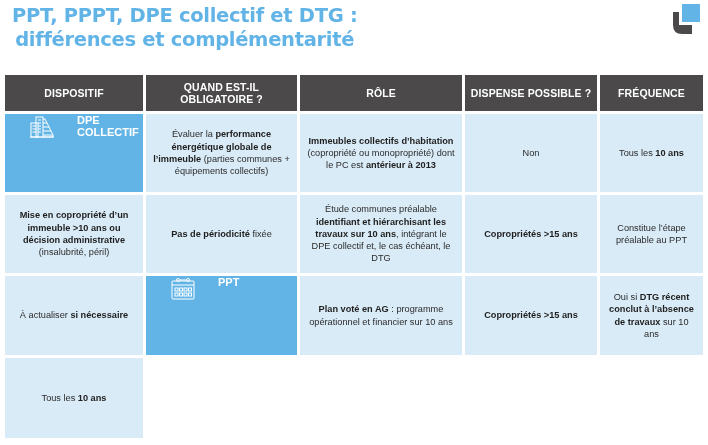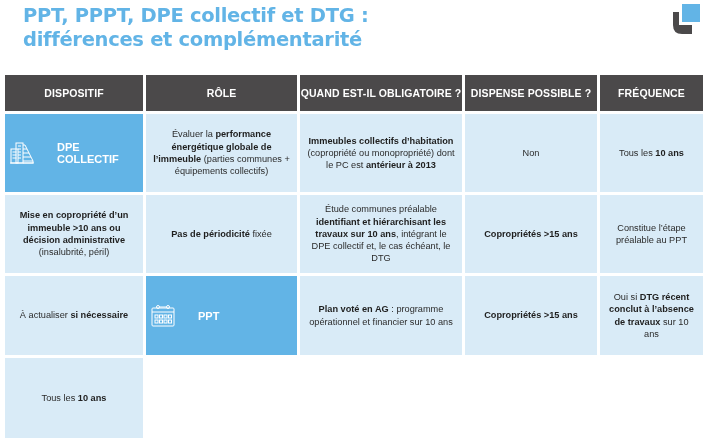--- a/index.html
+++ b/index.html
@@ -1,42 +1,42 @@
 <!DOCTYPE html>
 <html><head>
 <meta charset="utf-8">
 <style>
   * { margin: 0; padding: 0; box-sizing: border-box; }
   html, body { width: 708px; height: 445px; background: #ffffff; overflow: hidden; }
   body { position: relative; font-family: "Liberation Sans", sans-serif; color: #2b2b2b; }
 
   .title {
-    position: absolute; left: 23px; top: 4px;
+    position: absolute; left: 12px; top: 4px;
     font-family: "DejaVu Sans", sans-serif;
     font-weight: bold; font-size: 19.5px; line-height: 24px;
-    color: #62b4e6; letter-spacing: -0.3px;
+    color: #62b4e6; letter-spacing: -0.3px; text-align: center;
   }
   .logo { position: absolute; left: 670px; top: 4px; width: 30px; height: 30px; }
 
   .grid {
     position: absolute; left: 5px; top: 75px; width: 698px;
     display: grid;
     grid-template-columns: 138px 151px 162px 132px 103px;
     grid-template-rows: 36px 78px 78px 79px 80px;
     column-gap: 3px; row-gap: 3px;
   }
   .hcell {
     background: #4b494a; color: #ffffff;
     font-weight: bold; font-size: 10.5px;
     display: flex; align-items: center; justify-content: center; text-align: center;
     letter-spacing: 0.1px;
   }
   .dcell {
     background: #62b4e6; color: #ffffff;
-    display: flex; align-items: center; padding-left: 4px;
+    display: flex; padding-left: 24px;
   }
   .dcell .icon { width: 26px; height: 26px; margin-right: 22px; flex-shrink: 0; }
   .dcell .label { font-weight: bold; font-size: 11px; }
   .cell {
     background: #d9ebf7; color: #2b2b2b;
     font-size: 9.2px; line-height: 12.3px;
     display: flex; align-items: center; justify-content: center; text-align: center;
     padding: 0 6px;
   }
   .cell b { font-weight: bold; color: #1f1f1f; }
@@ -49,22 +49,22 @@
   <div>différences et complémentarité</div>
 </div>
 
 <svg class="logo" viewBox="0 0 30 30">
   <rect x="12" y="0" width="18" height="18" fill="#62b4e6"></rect>
   <path d="M3 8 H9 V21 H22 V30 H12 Q3 30 3 21 Z" fill="#4b494a"></path>
 </svg>
 
 <div class="grid">
   <div class="hcell">DISPOSITIF</div>
+  <div class="hcell">QUAND EST-IL OBLIGATOIRE ?</div>
   <div class="hcell">RÔLE</div>
-  <div class="hcell">QUAND EST-IL OBLIGATOIRE ?</div>
   <div class="hcell">DISPENSE POSSIBLE ?</div>
   <div class="hcell">FRÉQUENCE</div>
 
   <div class="dcell">
     <svg class="icon" viewBox="0 0 26 26" fill="none" stroke="#ffffff" stroke-width="1">
       <rect x="2" y="9" width="7" height="14"></rect>
       <rect x="7" y="3" width="7" height="20"></rect>
       <path d="M14 5 L16 5 L18 9 L20 13 L22 17 L24 21 L24 23 L14 23"></path>
       <path d="M14 9 H18 M14 13 H20 M14 17 H22 M14 21 H24"></path>
       <path d="M9 6 H12 M9 9 H12 M9 12 H12 M9 15 H12 M9 18 H12"></path>

